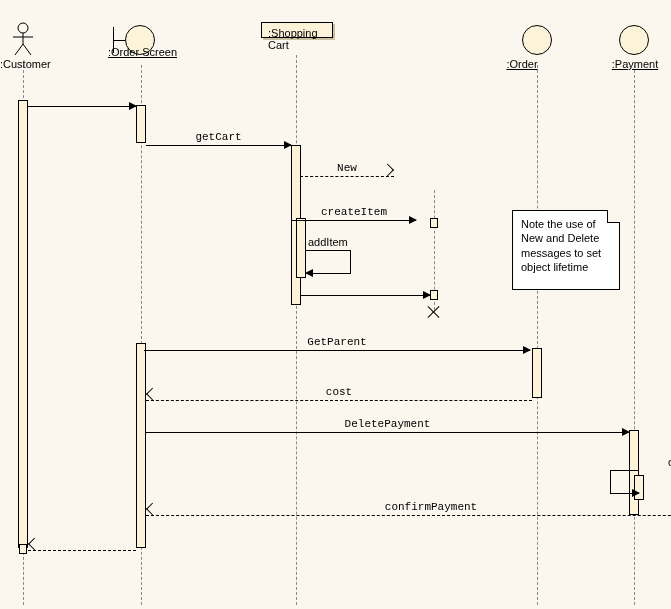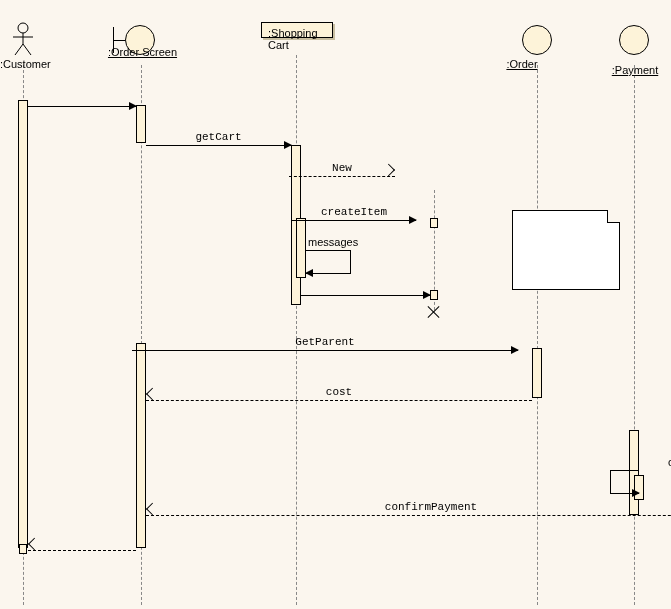--- a/index.html
+++ b/index.html
@@ -204,24 +204,25 @@
 
 <div class="entity-box" style="left:261px; top:22px; width:72px; height:16px;">
   <span>:Shopping Cart</span>
 </div>
 
 
 <div class="circle" style="left:522px; top:25px; width:30px; height:30px;"></div>
 <div class="lifeline-label" style="left:504px; top:58px; width:36px;">:Order</div>
 
 <div class="circle" style="left:619px; top:25px; width:30px; height:30px;"></div>
-<div class="lifeline-label" style="left:610px; top:64px; width:50px;">:Payment</div>
+<div class="lifeline-label" style="left:610px; top:58px; width:50px;">:Payment</div>
 
 <div class="note-box" style="left:512px; top:210px; width:108px; height:80px;">
   <div class="fold"></div>
+  <span>Note the use of New and Delete messages to set object lifetime</span>
 </div>
 
 <div class="activation" style="left:18px; top:100px; height:448px;"></div>
 <div class="activation small" style="left:19px; top:544px; height:10px;"></div>
 
 <div class="activation" style="left:136px; top:105px; height:38px;"></div>
 <div class="activation" style="left:136px; top:343px; height:205px;"></div>
 
 <div class="activation" style="left:291px; top:145px; height:160px;"></div>
 <div class="activation" style="left:296px; top:218px; height:60px;"></div>
@@ -238,55 +239,60 @@
   <div class="line"></div>
   <div class="arrow-right-solid"></div>
 </div>
 
 <div class="msg" style="left:146px; top:135px; width:145px;">
   <div class="label" style="text-align:center;">getCart</div>
   <div class="line"></div>
   <div class="arrow-right-solid"></div>
 </div>
 
-<div class="msg dashed" style="left:289px; top:166px; width:94px;padding-left:12px;">
+<div class="msg dashed" style="left:300px; top:166px; width:94px;">
   <div class="label">New</div>
   <div class="line"></div>
   <div class="arrow-open right"></div>
 </div>
 
 <div class="msg" style="left:292px; top:210px; width:124px;">
   <div class="label">createItem</div>
   <div class="line"></div>
   <div class="arrow-right-solid"></div>
 </div>
 
 <div class="selfmsg" style="left:306px; top:250px; width:44px;">
-  <div class="label">messages</div>
+  <div class="label">addItem</div>
   <div class="retarrow"></div>
 </div>
 
 <div class="msg" style="left:301px; top:285px; width:129px;">
   <div class="line"></div>
   <div class="arrow-right-solid"></div>
 </div>
 <div class="x-mark" style="left:427px; top:305px;"></div>
 
-<div class="msg" style="left:132px; top:340px; width:386px;">
+<div class="msg" style="left:144px; top:340px; width:386px;">
   <div class="label">GetParent</div>
   <div class="line"></div>
   <div class="arrow-right-solid"></div>
 </div>
 
 <div class="msg dashed" style="left:146px; top:390px; width:386px;">
   <div class="label">cost</div>
   <div class="line"></div>
   <div class="arrow-open left"></div>
 </div>
 
+<div class="msg" style="left:146px; top:422px; width:483px;">
+  <div class="label">DeletePayment</div>
+  <div class="line"></div>
+  <div class="arrow-right-solid"></div>
+</div>
 
 <div class="selfmsg" style="left:639px; right:auto; top:470px; width:28px; transform: scaleX(-1); transform-origin:left center;">
   <div class="retarrow"></div>
 </div>
 <div class="actor-label" style="left:668px; top:456px;">check</div>
 
 <div class="msg dashed" style="left:146px; top:505px; width:570px;">
   <div class="label">confirmPayment</div>
   <div class="line"></div>
   <div class="arrow-open left"></div>

